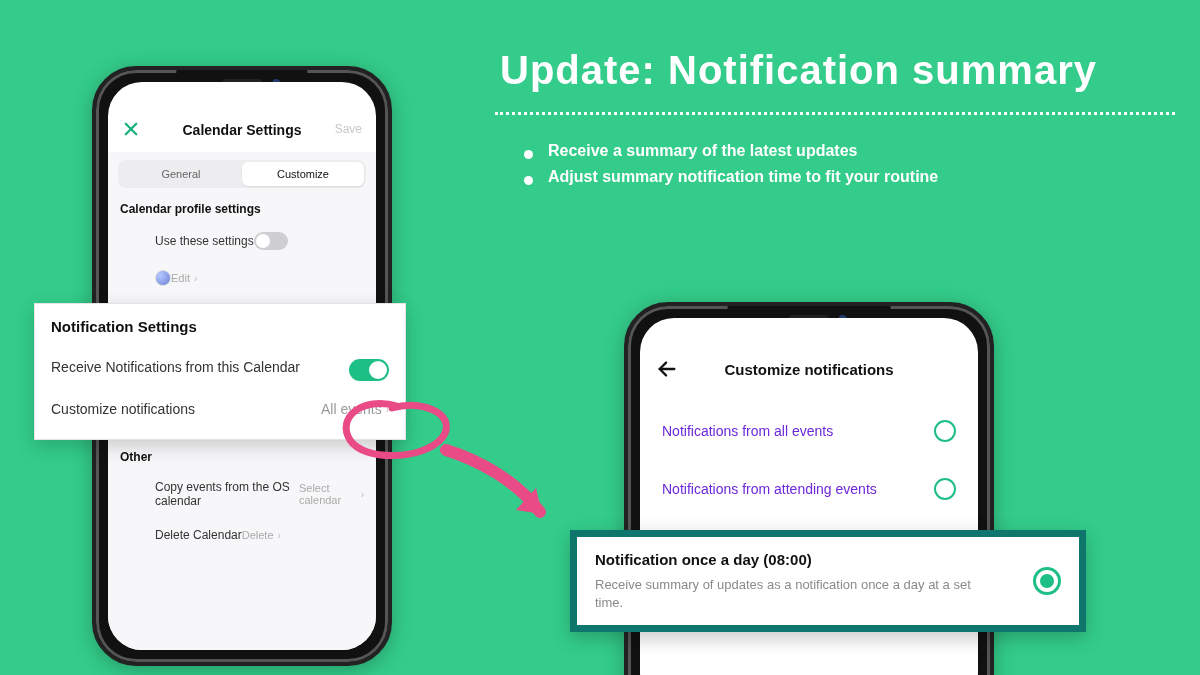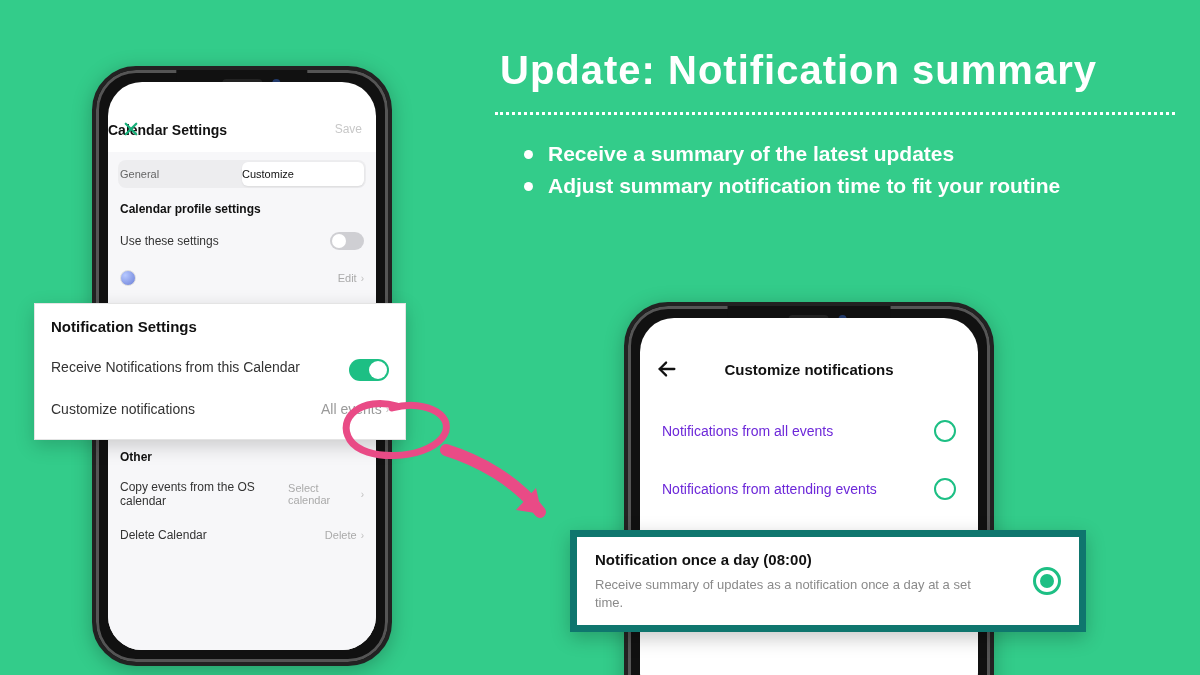--- a/index.html
+++ b/index.html
@@ -28,21 +28,21 @@
     top: 112px;
     width: 680px;
     height: 0;
     border-top: 3px dotted #fff;
   }
   .bullets {
     position: absolute;
     left: 520px;
     top: 140px;
     color: #fff;
-    font-size: 21px;
+    font-size: 16px;
     font-weight: 600;
     line-height: 1.35;
     width: 640px;
   }
   .bullets ul { list-style: none; }
   .bullets li { position: relative; padding-left: 28px; margin-bottom: 4px; }
   .bullets li::before {
     content: "";
     position: absolute;
     left: 4px; top: 10px;
@@ -83,48 +83,48 @@
   }
 
   .phone-left { left: 92px; top: 66px; width: 300px; height: 600px; }
   .phone-right{ left: 624px; top: 302px; width: 370px; height: 420px; }
 
   
   .cs-topbar {
     position: relative;
     height: 44px;
     background: #fff;
-    display: flex; align-items: center; justify-content: flex-start;
+    display: flex; align-items: center; justify-content: center;
     border-top-left-radius: 34px; border-top-right-radius: 34px;
     margin-top: 26px;
     font-weight: 700; font-size: 14px; color: #111;
   }
   .cs-close {
     position: absolute; left: 14px; top: 12px;
     width: 18px; height: 18px; color: #18b07a;
   }
   .cs-close svg { width:18px; height:18px; }
   .cs-save {
     position: absolute; right: 14px; top: 14px;
     font-size: 12px; color: #c8c8c8; font-weight: 400;
   }
   .cs-body { background:#f7f7f9; height: calc(100% - 70px); padding: 8px 10px; font-size:12px; }
 
   .seg {
     display: flex; background:#ededef; border-radius: 8px; padding:2px;
   }
   .seg div {
-    flex:1; text-align:left; padding:6px 0; font-size:11px; color:#666; border-radius:6px;
+    flex:1; text-align:center; padding:6px 0; font-size:11px; color:#666; border-radius:6px;
   }
   .seg .active { background:#fff; color:#111; font-weight:500; box-shadow: 0 1px 2px rgba(0,0,0,.08); }
 
   .sec-head { font-weight:700; font-size:12px; color:#111; margin:14px 2px 6px; }
   .row {
-    display:flex; align-items:center; justify-content:space-between;
-    padding:10px 2px; font-size:12px; color:#333;
+    display:flex; align-items:center; justify-content:flex-start;
+    padding:10px 2px; font-size:12px; color:#333;margin-left:35px;
   }
   .row .val { color:#aaa; font-size:11px; display:flex; align-items:center; gap:4px;}
   .chev { font-size:10px; color:#c0c0c0; }
   .toggle-off {
     width:34px; height:18px; background:#cfcfd3; border-radius:10px; position:relative;
   }
   .toggle-off::after{
     content:""; position:absolute; left:2px; top:2px; width:14px; height:14px;
     background:#fff; border-radius:50%;
   }

